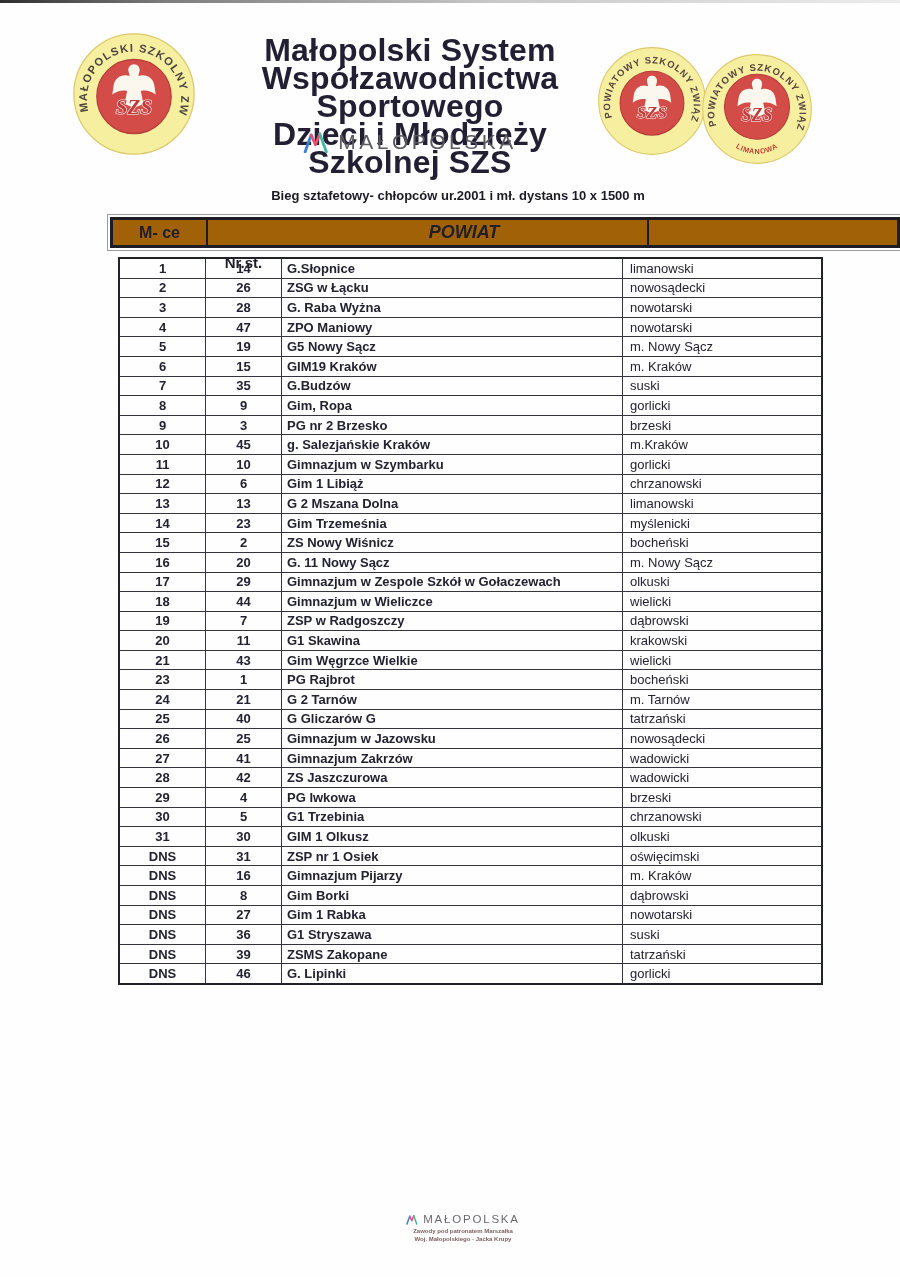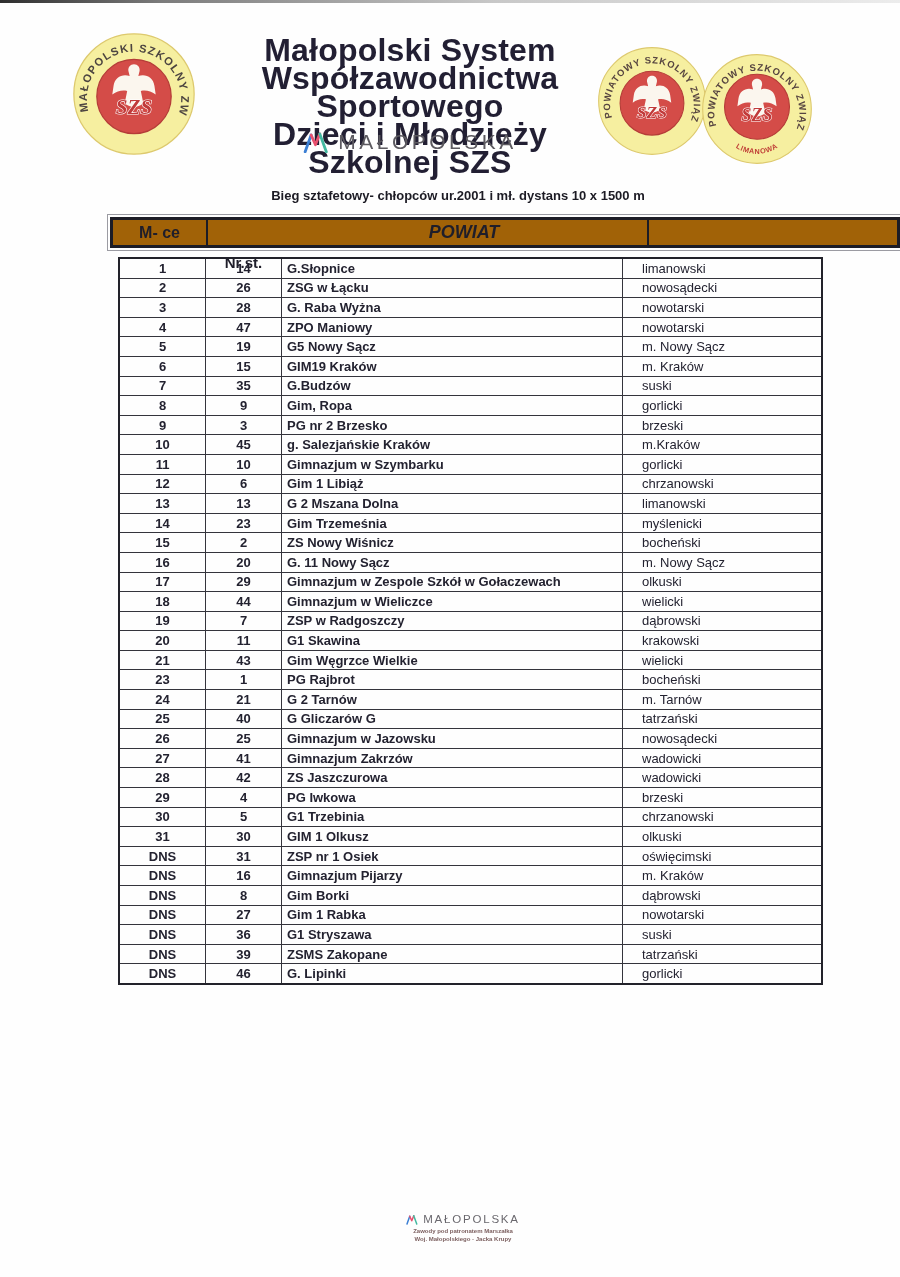--- a/index.html
+++ b/index.html
@@ -28,21 +28,21 @@
   .hcell:nth-child(3){width:368px;font-style:italic;font-size:18px;}
   .hcell:nth-child(4){flex:1;border-right:none;font-size:15px;}
   
   table.results{position:absolute;top:257px;left:118px;width:705px;border-collapse:collapse;
         table-layout:fixed;border:2px solid #22222a;}
   table.results td{border:1px solid #34343c;height:18.6px;font-size:13px;color:#232230;
         overflow:hidden;white-space:nowrap;padding:0;}
   table.results td:nth-child(1){width:85px;text-align:center;font-weight:bold;}
   table.results td:nth-child(2){width:75px;text-align:center;font-weight:bold;}
   table.results td:nth-child(3){width:335px;padding-left:5px;font-weight:bold;}
-  table.results td:nth-child(4){padding-left:19px;margin-left:28px;}
+  table.results td:nth-child(4){padding-left:7px;margin-left:28px;}
   
   .footer{position:absolute;top:1213px;left:363px;width:200px;text-align:center;}
   .footer-brand{display:flex;justify-content:center;align-items:center;gap:5px;}
   .footer-word{font-size:11.5px;color:#6a686e;letter-spacing:1.8px;font-weight:500;}
   .footer-caption{margin-top:3px;font-size:6px;line-height:7.5px;font-weight:bold;color:#7d6161;}
   
   .ring-text{font-size:9px;letter-spacing:1px;fill:#4c4440;font-weight:bold;}
   .ring-text-r{font-size:8.6px;letter-spacing:.8px;fill:#574540;font-weight:bold;}
   .stamp-bottom-text{font-size:6.5px;fill:#c04038;font-weight:bold;letter-spacing:.5px;}
 </style>

